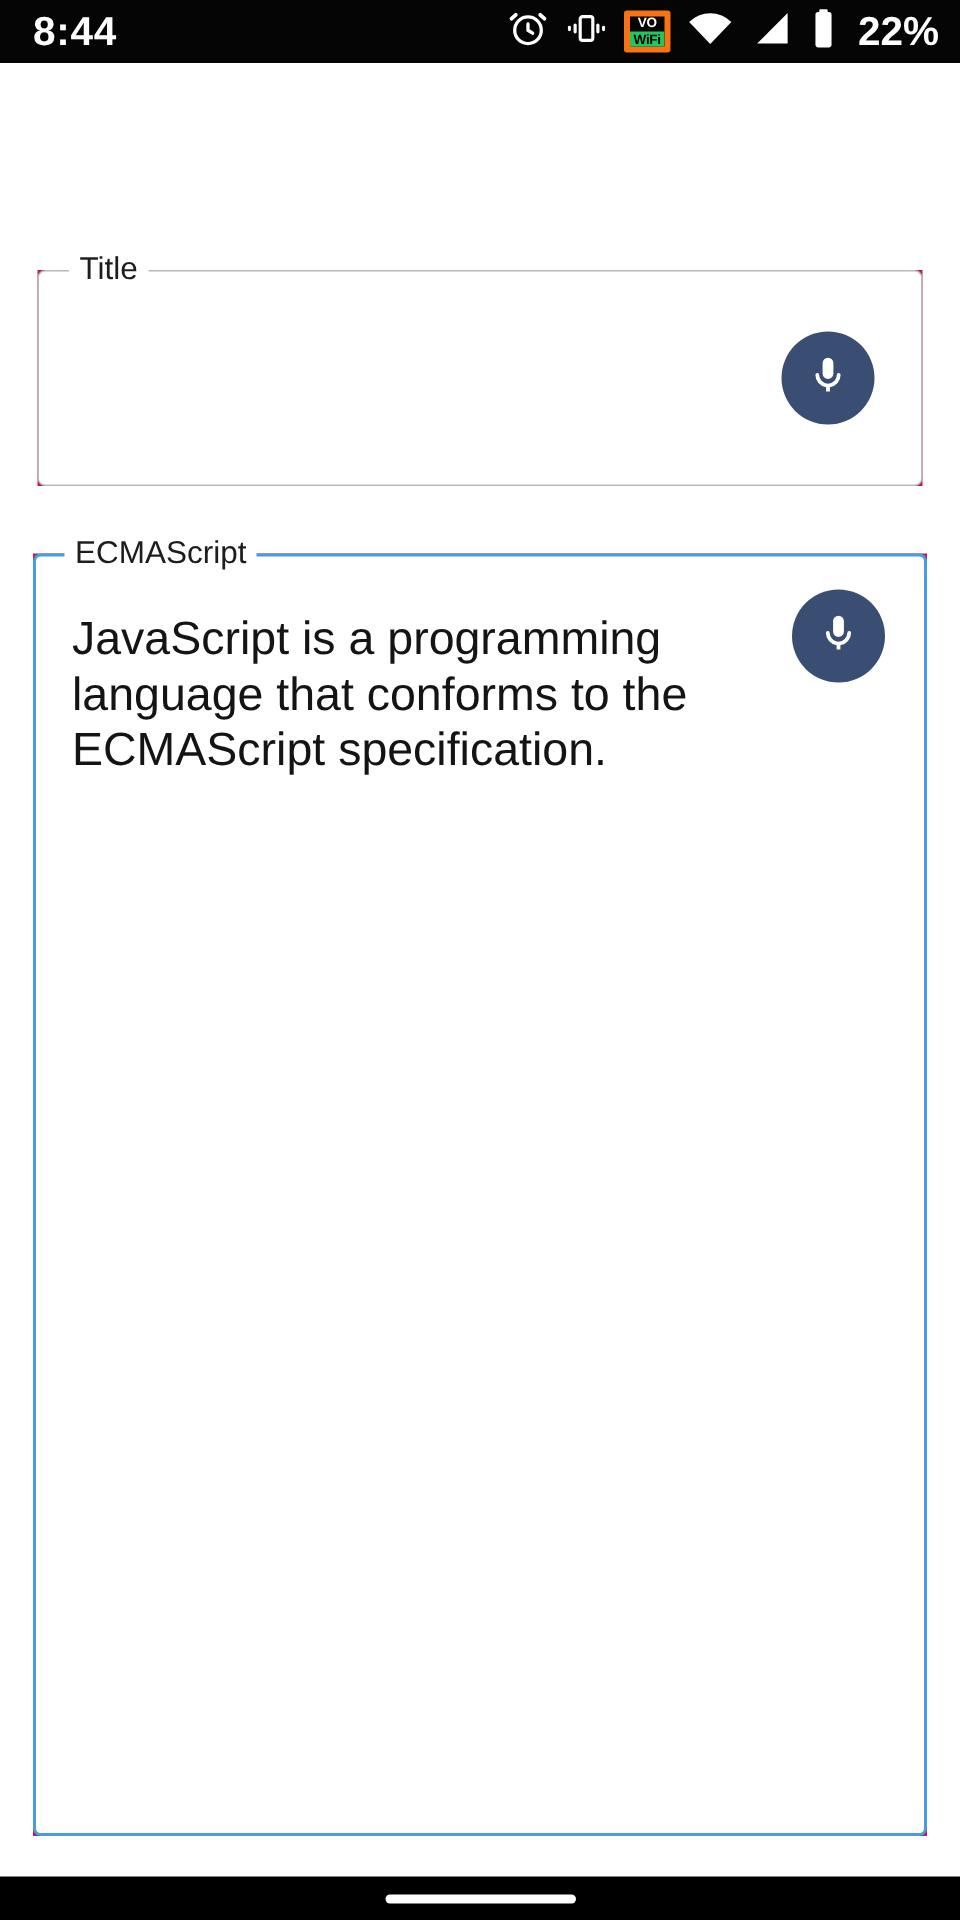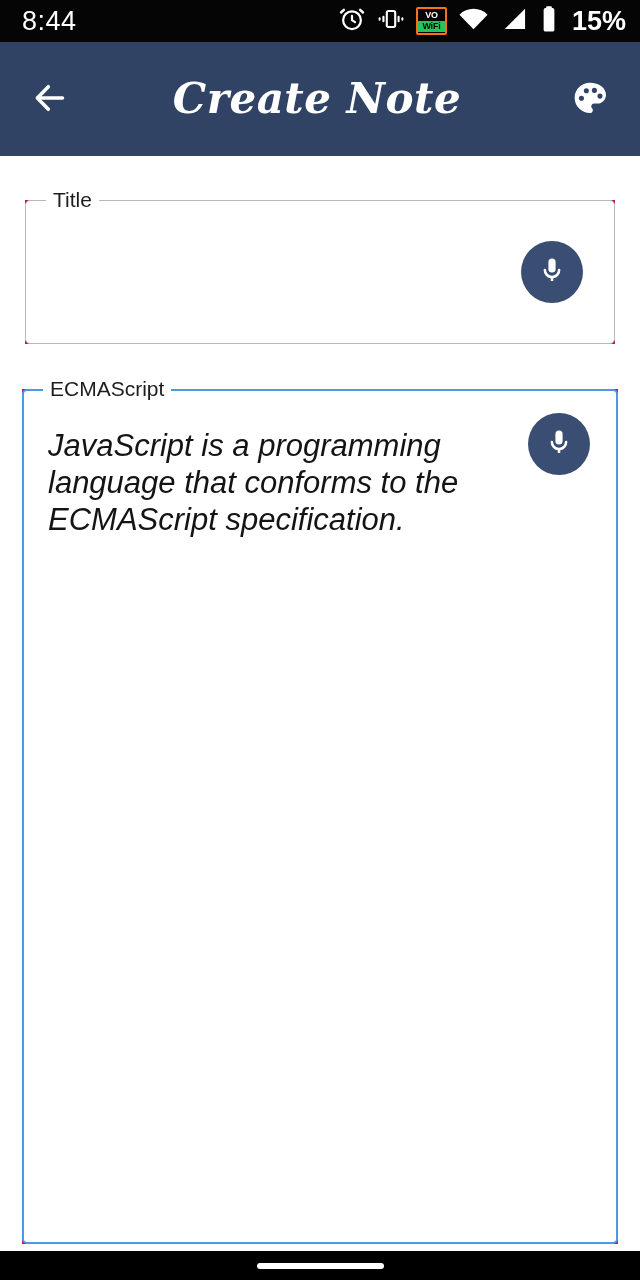--- a/index.html
+++ b/index.html
@@ -10,25 +10,25 @@
     overflow:hidden;
   }
   #screen { position:relative; width:640px; height:1280px; background:#ffffff; }
 
   
   .status-bar {
     position:absolute; top:0; left:0; width:640px; height:42px;
     background:#050505; display:flex; align-items:center;
     padding:0 14px 0 22px;
   }
-  .status-time { color:#ffffff; font-size:27px; font-weight:400; letter-spacing:.5px; line-height:1; }
+  .status-time { color:#ffffff; font-size:27px; font-weight:700; letter-spacing:.5px; line-height:1; }
   .status-right { margin-left:auto; display:flex; align-items:center; gap:11px; }
   .sb-ico { display:block; }
   .vowifi {
-    border:2px solid #f97316; border-radius:2px;
+    border:4px solid #f97316; border-radius:2px;
     display:flex; flex-direction:column; justify-content:center; align-items:center;
     width:31px; height:28px; background:#050505; overflow:hidden;
   }
   .vowifi span {
     font-size:9px; font-weight:700; color:#ffffff; line-height:11px;
     letter-spacing:-.2px; display:block; text-align:center; width:100%;
   }
   .vowifi span.bot { background:#22c55e; color:#050505; }
   .battery-pct { color:#ffffff; font-size:27px; font-weight:700; line-height:1; margin-left:2px; }
 
@@ -45,41 +45,41 @@
     flex:1; text-align:center; color:#ffffff;
     font-family:"DejaVu Serif", serif;
     font-size:42px; font-style:italic; font-weight:700;
     letter-spacing:.5px; line-height:1;
     margin-left:-6px;
   }
 
   
   .content { position:absolute; top:156px; left:0; width:640px; height:1095px; background:#ffffff; }
 
-  .field { position:absolute; background:#be185d;margin-top:20px; }
+  .field { position:absolute; background:#be185d; }
   .field .box {
     position:absolute; inset:0;
     border:1.6px solid #b9b9b9; border-radius:5px; background:#ffffff;
   }
   .field.focused .box { border:2.4px solid #4b9ae4; }
   .field .legend {
     position:absolute; top:-11px; left:21px; padding:0 7px;
     background:#ffffff; font-size:21px; color:#1d1d1d; line-height:22px;
     white-space:nowrap;
   }
   .field .value {
     position:absolute; left:25px; right:100px;
     font-size:31px; color:#141414; line-height:37px; word-wrap:break-word;
   }
 
   #title-field { left:25px; top:24px; width:590px; height:144px; }
   #title-field .value { top:56px; }
 
   #desc-field { left:22px; top:213px; width:596px; height:855px; }
-  #desc-field .value { top:38px; left:26px; right:96px;font-style:italic; }
+  #desc-field .value { top:38px; left:26px; right:96px; }
 
   .mic-btn {
     position:absolute; border-radius:50%; background:#3a4d72;
     display:flex; align-items:center; justify-content:center;
     border:none; cursor:pointer; z-index:3;
   }
   #title-mic { width:62px; height:62px; right:32px; top:41px; }
   #desc-mic  { width:62px; height:62px; right:28px; top:24px; }
 
   
@@ -133,48 +133,24 @@
         </svg>
       </span>
 
       <span class="sb-ico">
         <svg width="20" height="28" viewBox="0 0 14 24" fill="#ffffff">
           <rect x="4.6" y="1" width="4.8" height="2" rx=".7"></rect>
           <rect x="2.4" y="2.6" width="9.2" height="20.2" rx="1.6"></rect>
         </svg>
       </span>
 
-      <span class="battery-pct">15%</span>
+      <span class="battery-pct">22%</span>
     </div>
   </div>
 
-  <div class="app-bar">
-    <button class="appbar-btn">
-      <span>
-        <svg width="40" height="40" viewBox="0 0 24 24" fill="none" stroke="#ffffff" stroke-width="2.1" stroke-linecap="round" stroke-linejoin="round">
-          <path d="M19.5 12H4.8"></path>
-            <path d="M11 5.2 4.4 12l6.6 6.8"></path>
-        </svg>
-      </span>
-    </button>
-
-    <div class="app-title">Create Note</div>
-
-    <button class="appbar-btn">
-      <span>
-        <svg width="38" height="38" viewBox="0 0 24 24" fill="#ffffff">
-          <path d="M12 2.4C6.6 2.4 2.3 6.6 2.3 11.9c0 5.3 4.3 9.6 9.7 9.6 1 0 1.8-.8 1.8-1.8 0-.5-.2-.9-.5-1.2-.3-.3-.5-.7-.5-1.2 0-1 .8-1.8 1.8-1.8h2.1c3 0 5.4-2.4 5.4-5.4 0-4.3-4.3-7.7-10.1-7.7Z"></path>
-          <circle cx="6.6" cy="12.1" r="1.6" fill="#314364"></circle>
-          <circle cx="9.7" cy="7.4" r="1.6" fill="#314364"></circle>
-          <circle cx="14.8" cy="7.2" r="1.6" fill="#314364"></circle>
-          <circle cx="18.3" cy="10.8" r="1.6" fill="#314364"></circle>
-        </svg>
-      </span>
-    </button>
-  </div>
 
   <div class="content">
 
     <div class="field" id="title-field">
       <div class="box"></div>
       <div class="legend">Title</div>
       <button class="mic-btn" id="title-mic">
         <span>
           <svg width="32" height="32" viewBox="0 0 24 24" fill="#ffffff">
             <rect x="9.3" y="2.6" width="5.4" height="10.6" rx="2.7"></rect>

